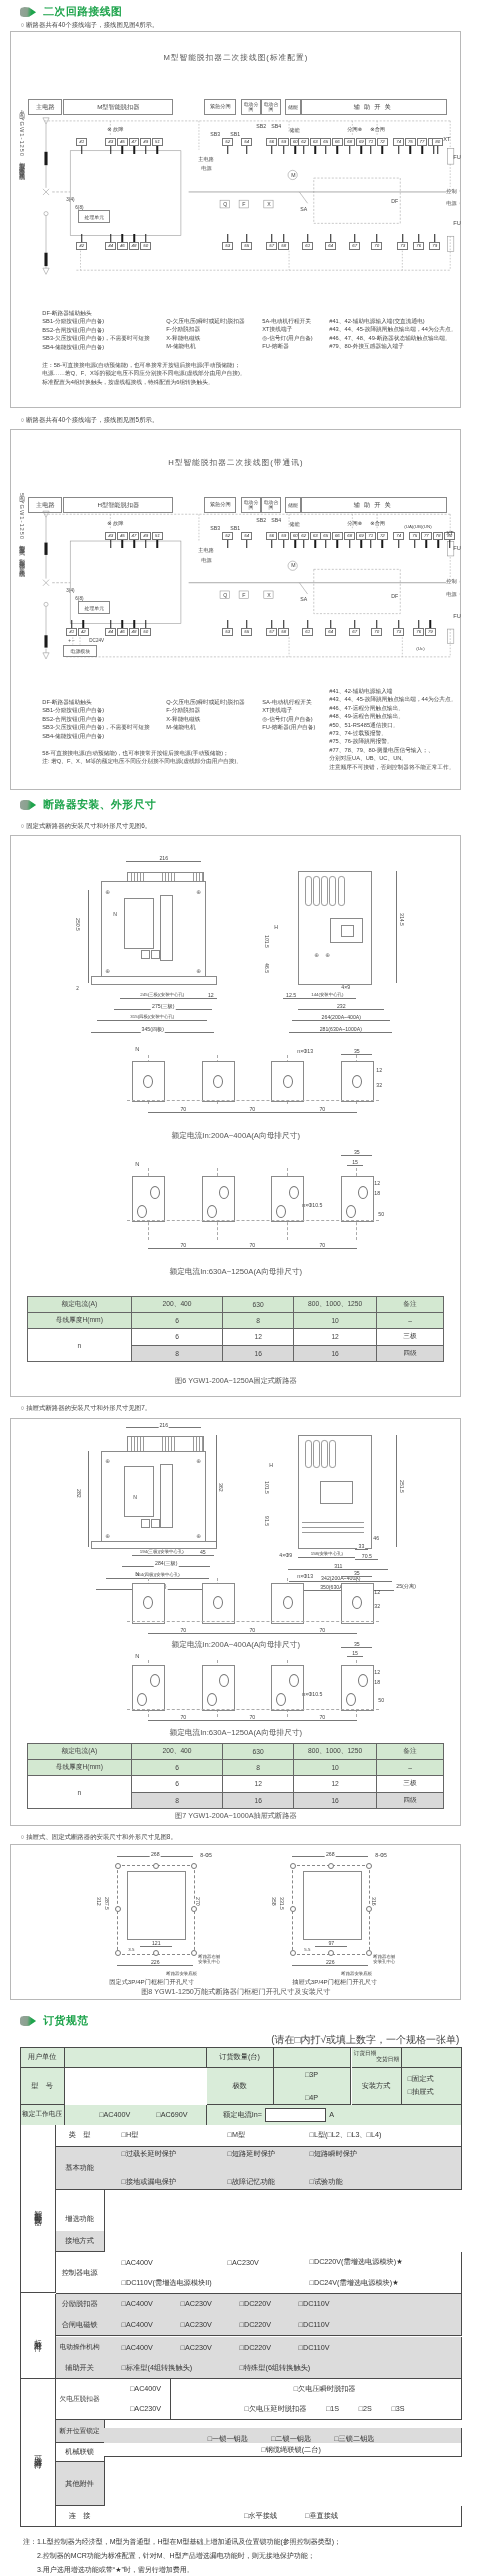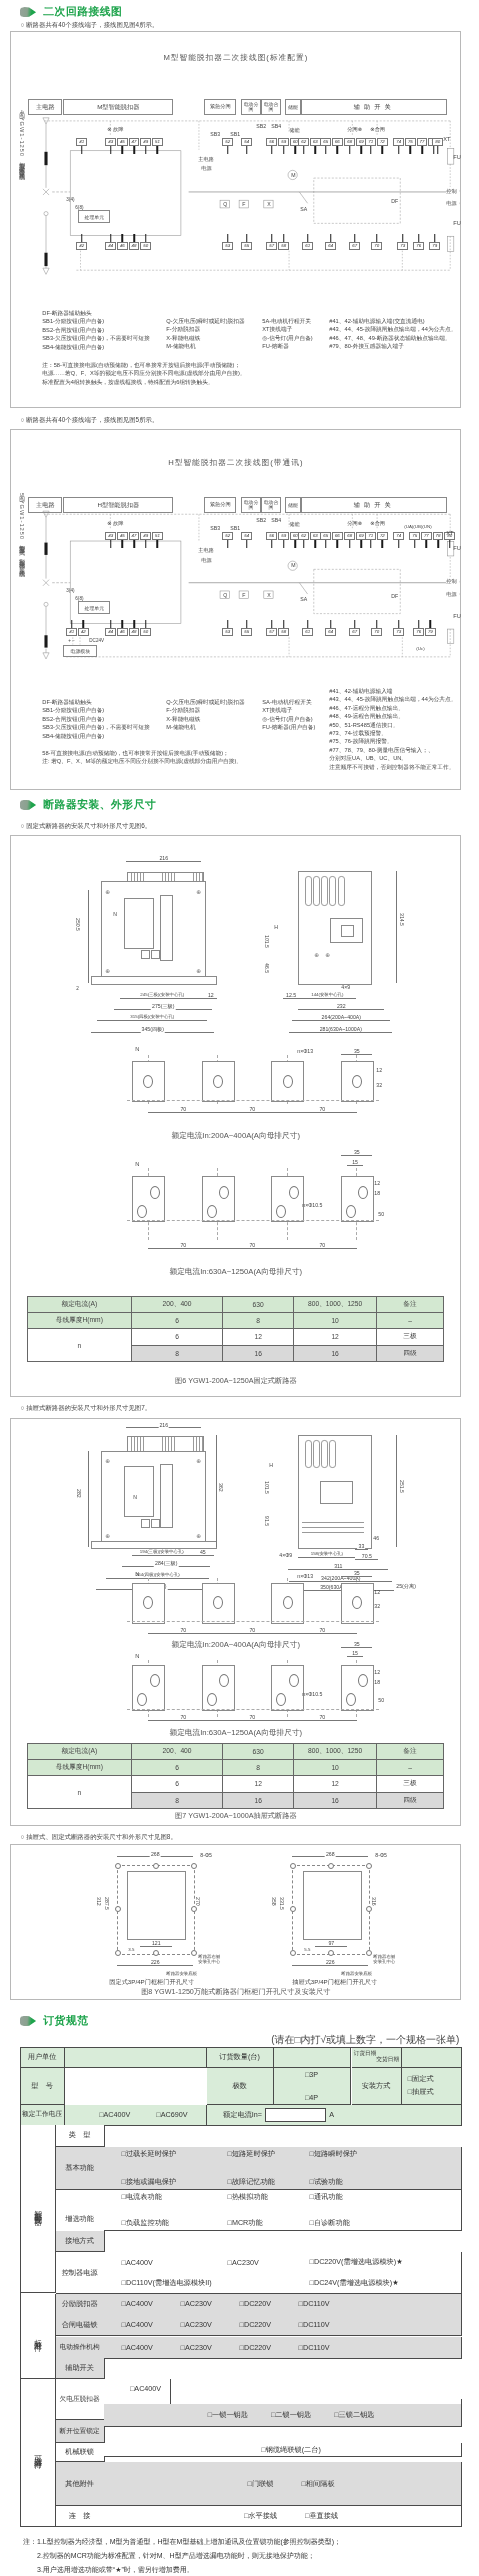--- a/index.html
+++ b/index.html
@@ -920,40 +920,37 @@
     <span>额定电流In=</span>
     <span class="inbox"></span>
     <span>A</span>
   </div>
 
   <div class="oc" style="left:0;top:77px;width:35px;height:168px">
       <span class="vlabel">智能型控制器</span>
     </div>
 
   <div class="oc" style="left:35px;top:77px;width:49px;height:21.6px">类　型</div>
+  <div class="oc optgrid" style="left:83px;top:77px;width:358px;height:21.6px;grid-template-columns:106px 82px 1fr">
+      <span class="opt">□H型</span>
+      <span class="opt">□M型</span>
+      <span class="opt">□L型(□L2、□L3、□L4)</span>
+    </div>
 
   <div class="oc gry" style="left:35px;top:99px;width:49px;height:43px">基本功能</div>
   <div class="oc gry optgrid" style="left:83px;top:99px;width:358px;height:43px;grid-template-columns:106px 82px 1fr">
       <span class="opt">□过载长延时保护</span>
       <span class="opt">□短路延时保护</span>
       <span class="opt">□短路瞬时保护</span>
       <span class="opt">□接地或漏电保护</span>
       <span class="opt">□故障记忆功能</span>
       <span class="opt">□试验功能</span>
     </div>
 
   <div class="oc" style="left:35px;top:142px;width:49px;height:59px">增选功能</div>
-  <div class="oc optgrid" style="left:83px;top:142px;width:358px;height:41px;grid-template-columns:106px 82px 1fr">
-      <span class="opt">□电流表功能</span>
-      <span class="opt">□热模拟功能</span>
-      <span class="opt">□通讯功能</span>
-      <span class="opt">□负载监控功能</span>
-      <span class="opt">□MCR功能</span>
-      <span class="opt">□自诊断功能</span>
-    </div>
 
   <div class="oc gry" style="left:35px;top:183px;width:49px;height:20.6px">接地方式</div>
 
   <div class="oc" style="left:35px;top:204px;width:49px;height:42px">控制器电源</div>
   <div class="oc optgrid" style="left:83px;top:204px;width:358px;height:21.6px;grid-template-columns:106px 82px 1fr">
       <span class="opt">□AC400V</span>
       <span class="opt">□AC230V</span>
       <span class="opt">□DC220V(需增选电源模块)★</span>
     </div>
   <div class="oc optgrid" style="left:83px;top:225px;width:358px;height:20.6px;grid-template-columns:188px 1fr">
@@ -979,52 +976,55 @@
       <span class="opt">□DC110V</span>
     </div>
   <div class="oc gry" style="left:35px;top:289px;width:49px;height:21.6px;font-size:6.7px">电动操作机构</div>
   <div class="oc gry optgrid" style="left:83px;top:289px;width:358px;height:21.6px;grid-template-columns:59px 59px 59px 1fr;row-gap:0">
       <span class="opt">□AC400V</span>
       <span class="opt">□AC230V</span>
       <span class="opt">□DC220V</span>
       <span class="opt">□DC110V</span>
     </div>
   <div class="oc gry" style="left:35px;top:310px;width:49px;height:20.6px">辅助开关</div>
+  <div class="oc gry optgrid" style="left:83px;top:310px;width:358px;height:20.6px;grid-template-columns:118px 1fr;row-gap:0">
+      <span class="opt">□标准型(4组转换触头)</span>
+      <span class="opt">□特殊型(6组转换触头)</span>
+    </div>
 
   <div class="oc" style="left:0;top:331px;width:35px;height:148px">
       <span class="vlabel">可增选附件</span>
     </div>
   <div class="oc" style="left:35px;top:331px;width:49px;height:41px;font-size:6.7px">欠电压脱扣器</div>
   <div class="oc optflex" style="left:83px;top:331px;width:67px;height:20.6px">
       <span class="opt">□AC400V</span>
+    </div>
+  <div class="oc optflex" style="left:150px;top:331px;width:291px;height:20.6px">
+      <span class="opt">□欠电压瞬时脱扣器</span>
     </div>
   <div class="oc optflex" style="left:83px;top:351px;width:67px;height:20.6px">
       <span class="opt">□AC230V</span>
     </div>
   <div class="oc optflex" style="left:150px;top:351px;width:291px;height:20.6px;gap:19.6px">
       <span class="opt">□欠电压延时脱扣器</span>
       <span class="opt">□1S</span>
       <span class="opt">□2S</span>
       <span class="opt">□3S</span>
     </div>
   <div class="oc gry" style="left:35px;top:372px;width:49px;height:23px;font-size:6.7px">断开位置锁定</div>
-  <div class="oc gry optflex" style="left:83px;top:356px;width:358px;height:23px;gap:23px">
+  <div class="oc gry optflex" style="left:83px;top:380px;width:358px;height:23px;gap:23px">
       <span class="opt">□一锁一钥匙</span>
       <span class="opt">□二锁一钥匙</span>
       <span class="opt">□三锁二钥匙</span>
     </div>
   <div class="oc" style="left:35px;top:395px;width:49px;height:19px">机械联锁</div>
   <div class="oc optflex" style="left:83px;top:395px;width:358px;height:14px">
       <span class="opt">□钢缆绳联锁(二台)</span>
     </div>
   <div class="oc gry" style="left:35px;top:414px;width:49px;height:44px">其他附件</div>
-  <div class="oc gry optflex" style="left:83px;top:414px;width:358px;height:44px;gap:28px">
-      <span class="opt">□门联锁</span>
-      <span class="opt">□相间隔板</span>
-    </div>
   <div class="oc" style="left:35px;top:458px;width:49px;height:21px">连　接</div>
   <div class="oc optflex" style="left:83px;top:458px;width:358px;height:21px;gap:28px">
       <span class="opt">□水平接线</span>
       <span class="opt">□垂直接线</span>
     </div>
 </div>
 
 <div class="onote" style="left:23px;top:2537px">注：1.L型控制器为经济型，M型为普通型，H型在M型基础上增加通讯及位置锁功能(参照控制器类型)；</div>
 <div class="onote" style="left:37px;top:2551px">2.控制器的MCR功能为标准配置，针对M、H型产品增选漏电功能时，则无接地保护功能；</div>
 <div class="onote" style="left:37px;top:2565px">3.用户选用增选功能或带“★”时，需另行增加费用。</div>

